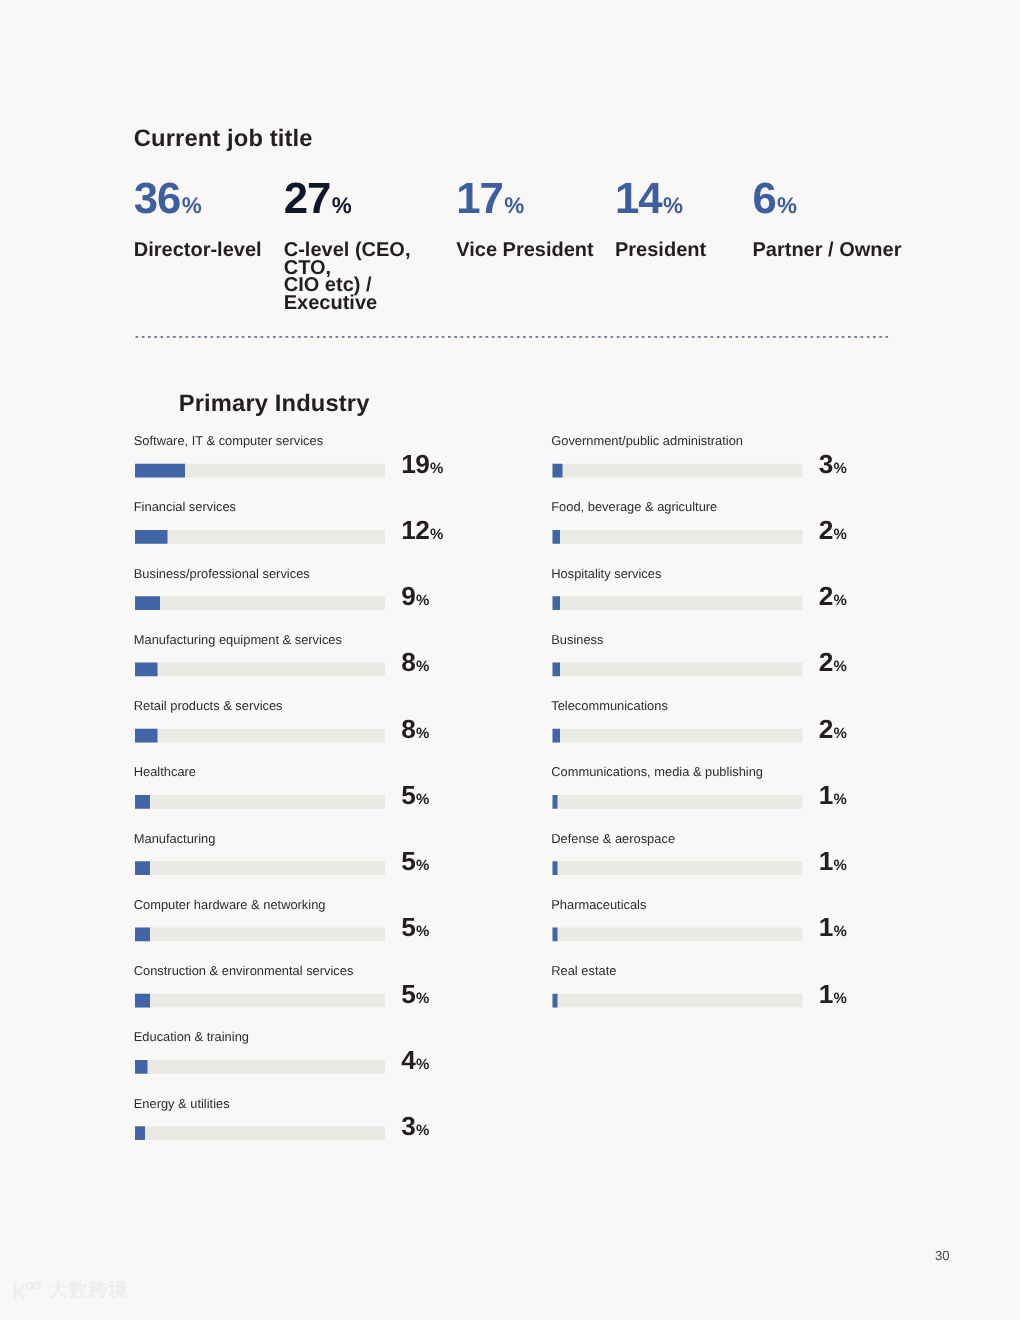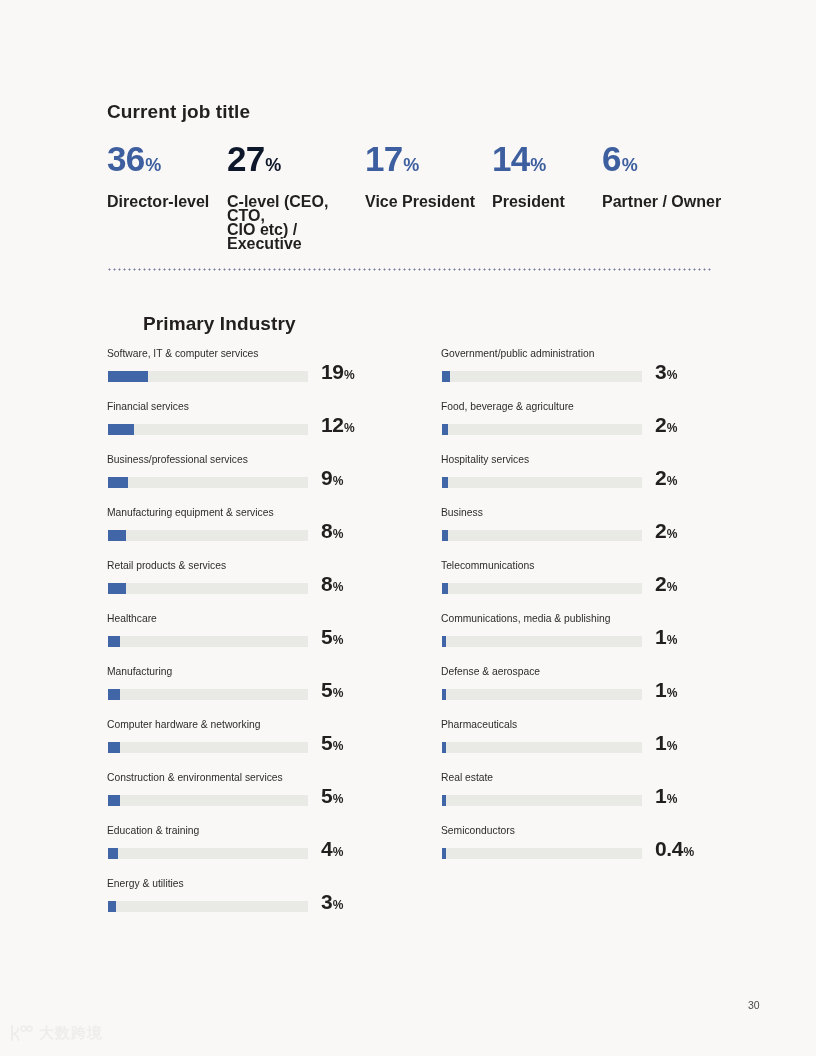--- a/index.html
+++ b/index.html
@@ -340,27 +340,20 @@
           <div class="bar-fill" style="background: rgb(65, 102, 168); width: 4px;"></div>
         </div>
         <div class="bar-value"><span>1</span><span class="pct">%</span></div>
       </div>
       <div class="bar-row">
         <div class="bar-label">Real estate</div>
         <div class="bar-track" style="background: rgb(233, 233, 229);">
           <div class="bar-fill" style="background: rgb(65, 102, 168); width: 4px;"></div>
         </div>
         <div class="bar-value"><span>1</span><span class="pct">%</span></div>
-      </div>
-      <div class="bar-row">
-        <div class="bar-label">Semiconductors</div>
-        <div class="bar-track" style="background: rgb(233, 233, 229);">
-          <div class="bar-fill" style="background: rgb(65, 102, 168); width: 4px;"></div>
-        </div>
-        <div class="bar-value"><span>0.4</span><span class="pct">%</span></div>
       </div>
     </div>
 
   <div class="page-number">30</div>
 
   <div class="watermark">
     <svg class="watermark-mark" viewBox="0 0 52 40">
       <path d="M8 6 L8 34" stroke="#e3e3e3" stroke-width="4" fill="none" stroke-linecap="round"></path>
       <path d="M8 22 C 16 22, 20 16, 20 11" stroke="#e3e3e3" stroke-width="4" fill="none" stroke-linecap="round"></path>
       <path d="M8 22 C 16 22, 21 28, 21 34" stroke="#e3e3e3" stroke-width="4" fill="none" stroke-linecap="round"></path>

